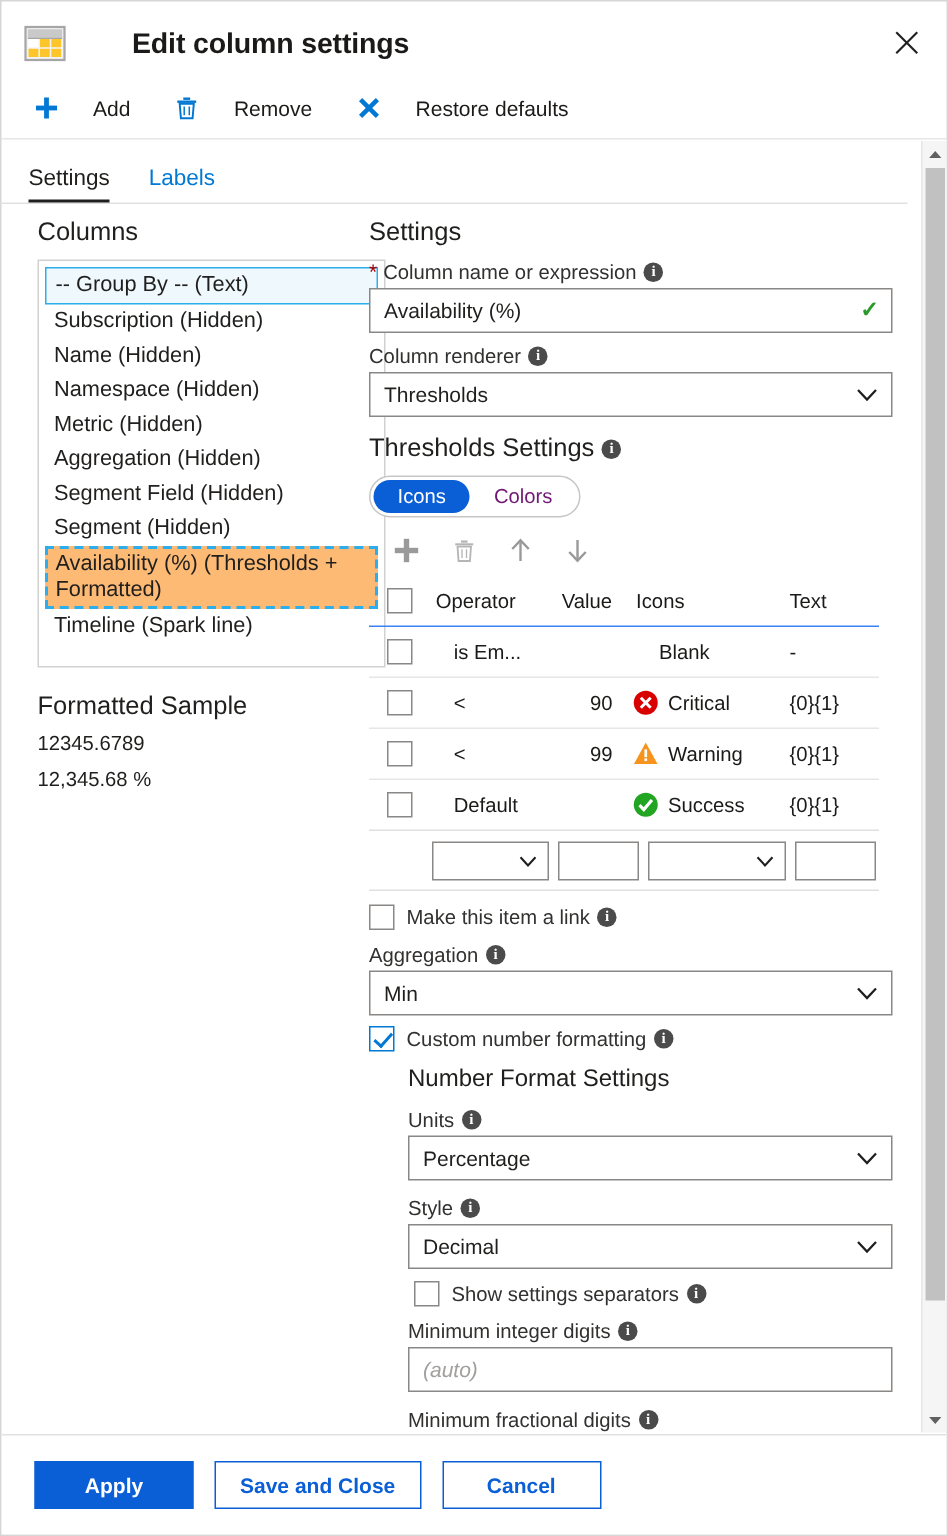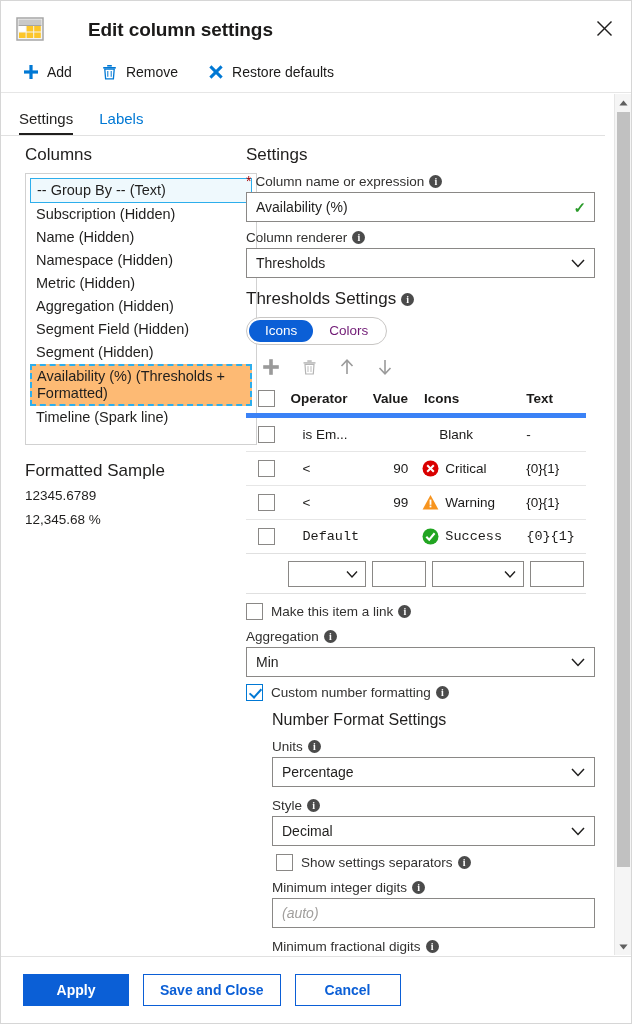--- a/index.html
+++ b/index.html
@@ -44,20 +44,21 @@
   .commandbar {
     position: absolute; top: 50px; left: 0; right: 0; height: 42px;
     display: flex; align-items: center; padding-left: 16px;
     border-bottom: 1px solid #e6e6e6;
   }
   .cmd {
     display: flex; align-items: center; height: 32px;
     margin-right: 20px; cursor: pointer;
     font-size: 14px; color: #1b1a19;
     padding: 0 4px;
+    gap: 15px;
   }
   .cmd .cmd-ico {
     width: 19px; height: 19px; margin-right: 7px;
     display: flex; align-items: center; justify-content: center;
     color: #0078d4;
   }
   .cmd .cmd-label { line-height: 1; }
 
   
   .tabs {
@@ -156,22 +157,22 @@
     justify-content: center; color: #a6a6a6; cursor: pointer;
   }
   .th-tool.enabled { color: #8a8a8a; }
 
   
   .th-table { width: 340px; font-size: 13.5px; }
   .th-row {
     display: flex; align-items: center; height: 34px;
     border-bottom: 1px solid #e6e6e6;
   }
-  .th-row.header { border-bottom: 5px solid #3b82f6; font-weight: 700; }
-  .th-row.last { border-bottom: 1px solid #e0e0e0; font-family: Liberation Mono, monospace; }
+  .th-row.header { border-bottom: 1px solid #3b82f6; font-weight: 400; }
+  .th-row.last { border-bottom: 1px solid #e0e0e0; }
   .c-chk   { width: 42px; display: flex; justify-content: center; }
   .c-op    { width: 78px; text-align: left; padding-left: 4px; }
   .c-val   { width: 62px; text-align: right; padding-right: 14px; }
   .c-ico   { width: 108px; display: flex; align-items: center; }
   .c-txt   { width: 62px; text-align: left; }
   .th-row.header .c-op { padding-left: 4px; }
   .th-row.header .c-val { text-align: right; padding-right: 14px; }
   .th-row.header .c-ico { padding-left: 2px; }
   .th-row .c-op.center { text-align: left; padding-left: 16px; }
 

